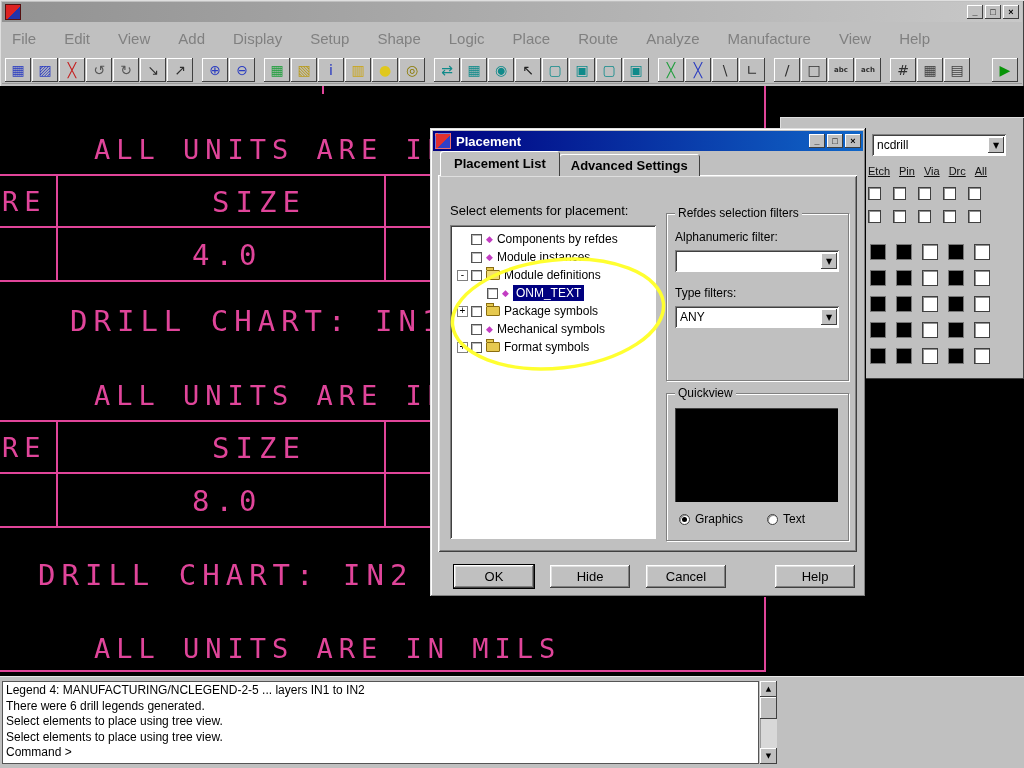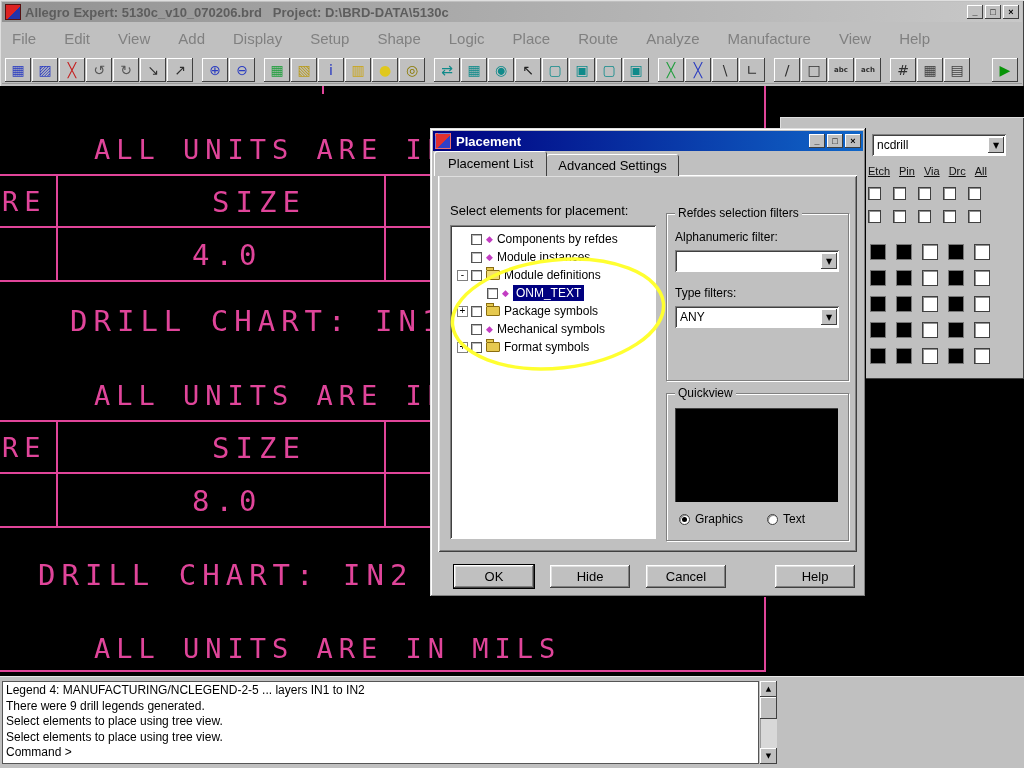--- a/index.html
+++ b/index.html
@@ -85,21 +85,21 @@
             color:#8a8a8a;font-size:12px;font-family:inherit;}
 
   
   .dialog{position:absolute;left:430px;top:128px;width:436px;height:469px;background:#c0c0c0;z-index:10;
           box-shadow:inset -1px -1px 0 #000, inset 1px 1px 0 #dfdfdf, inset -2px -2px 0 #808080, inset 2px 2px 0 #fff;}
   .dlg-title{position:absolute;left:3px;top:3px;right:3px;height:20px;display:flex;align-items:center;
              padding:0 2px;background:linear-gradient(to right,var(--tbl),var(--tbr));color:#fff;}
   .dlg-icon{width:14px;height:14px;flex:none;margin-right:5px;border:1px solid rgba(255,255,255,.3);
             background:linear-gradient(135deg,#e03030 55%,#3040c8 55%);}
   .dlg-title-text{font-size:13px;font-weight:bold;flex:1;}
-  .dlg-tabs{position:absolute;left:4px;top:27px;height:21px;display:flex;align-items:flex-end;z-index:2;}
+  .dlg-tabs{position:absolute;left:10px;top:27px;height:21px;display:flex;align-items:flex-end;z-index:2;font-weight:bold;}
   .dlg-page{position:absolute;left:8px;top:47px;width:419px;height:377px;background:#c0c0c0;
             box-shadow:inset 1px 1px 0 #fff, inset -1px -1px 0 #404040, inset 2px 2px 0 #dfdfdf, inset -2px -2px 0 #808080;}
   .sel-label{position:absolute;left:12px;top:28px;font-size:13px;color:#000;}
   .tree{position:absolute;left:12px;top:50px;width:206px;height:314px;background:#fff;box-sizing:border-box;
         box-shadow:inset 1px 1px 0 #808080, inset -1px -1px 0 #fff, inset 2px 2px 0 #404040;
         padding-top:5px;overflow:hidden;}
   .trow{display:flex;align-items:center;height:18px;padding-left:7px;font-size:12px;color:#000;}
   .trow.indent{padding-left:23px;}
   .texp{width:11px;height:11px;flex:none;border:1px solid #808080;background:#fff;box-sizing:border-box;
         font-size:10px;line-height:8px;text-align:center;margin-right:3px;color:#000;}
@@ -133,21 +133,20 @@
         box-shadow:inset -1px -1px 0 #404040, inset 1px 1px 0 #fff, inset -2px -2px 0 #808080, inset 2px 2px 0 #dfdfdf;}
   .dbtn.default{outline:1px solid #000;}
   .dbtn:last-child{margin-left:auto;}
   #annotation{position:absolute;left:442px;top:250px;width:232px;height:128px;z-index:20;pointer-events:none;}
 </style>
 </head>
 <body>
 
 <div class="titlebar">
   <div class="app-icon"></div>
-  <span class="title-text">Allegro Expert: 5130c_v10_070206.brd   Project: D:\BRD-DATA\5130c</span>
   <div class="win-controls" id="win-controls">
       <button class="win-btn">_</button>
       <button class="win-btn">□</button>
       <button class="win-btn">×</button>
     </div>
 </div>
 
 <div class="menubar" id="menubar">
     <span class="menu-item">File</span>
     <span class="menu-item">Edit</span>
@@ -354,21 +353,21 @@
         <span class="vcheck" style="left: 142px; top: 231px; width: 16px; height: 16px;"></span>
         <span class="vswatch" style="left: 168px; top: 231px; width: 16px; height: 16px;"></span>
         <span class="vcheck" style="left: 194px; top: 231px; width: 16px; height: 16px;"></span>
       </div>
   </div>
 </div>
 
 <div class="bottombar">
   <div class="console" id="console-lines">
       <div class="conline">Legend 4: MANUFACTURING/NCLEGEND-2-5 ... layers IN1 to IN2</div>
-      <div class="conline">There were 9 drill legends generated.</div>
+      <div class="conline">There were 6 drill legends generated.</div>
       <div class="conline">Select elements to place using tree view.</div>
       <div class="conline">Select elements to place using tree view.</div>
       <div class="conline">Command &gt;</div>
     </div>
   <div class="vscroll">
     <button class="sbtn up">▲</button>
     <div class="sthumb"></div>
     <button class="sbtn down">▼</button>
   </div>
 </div>

